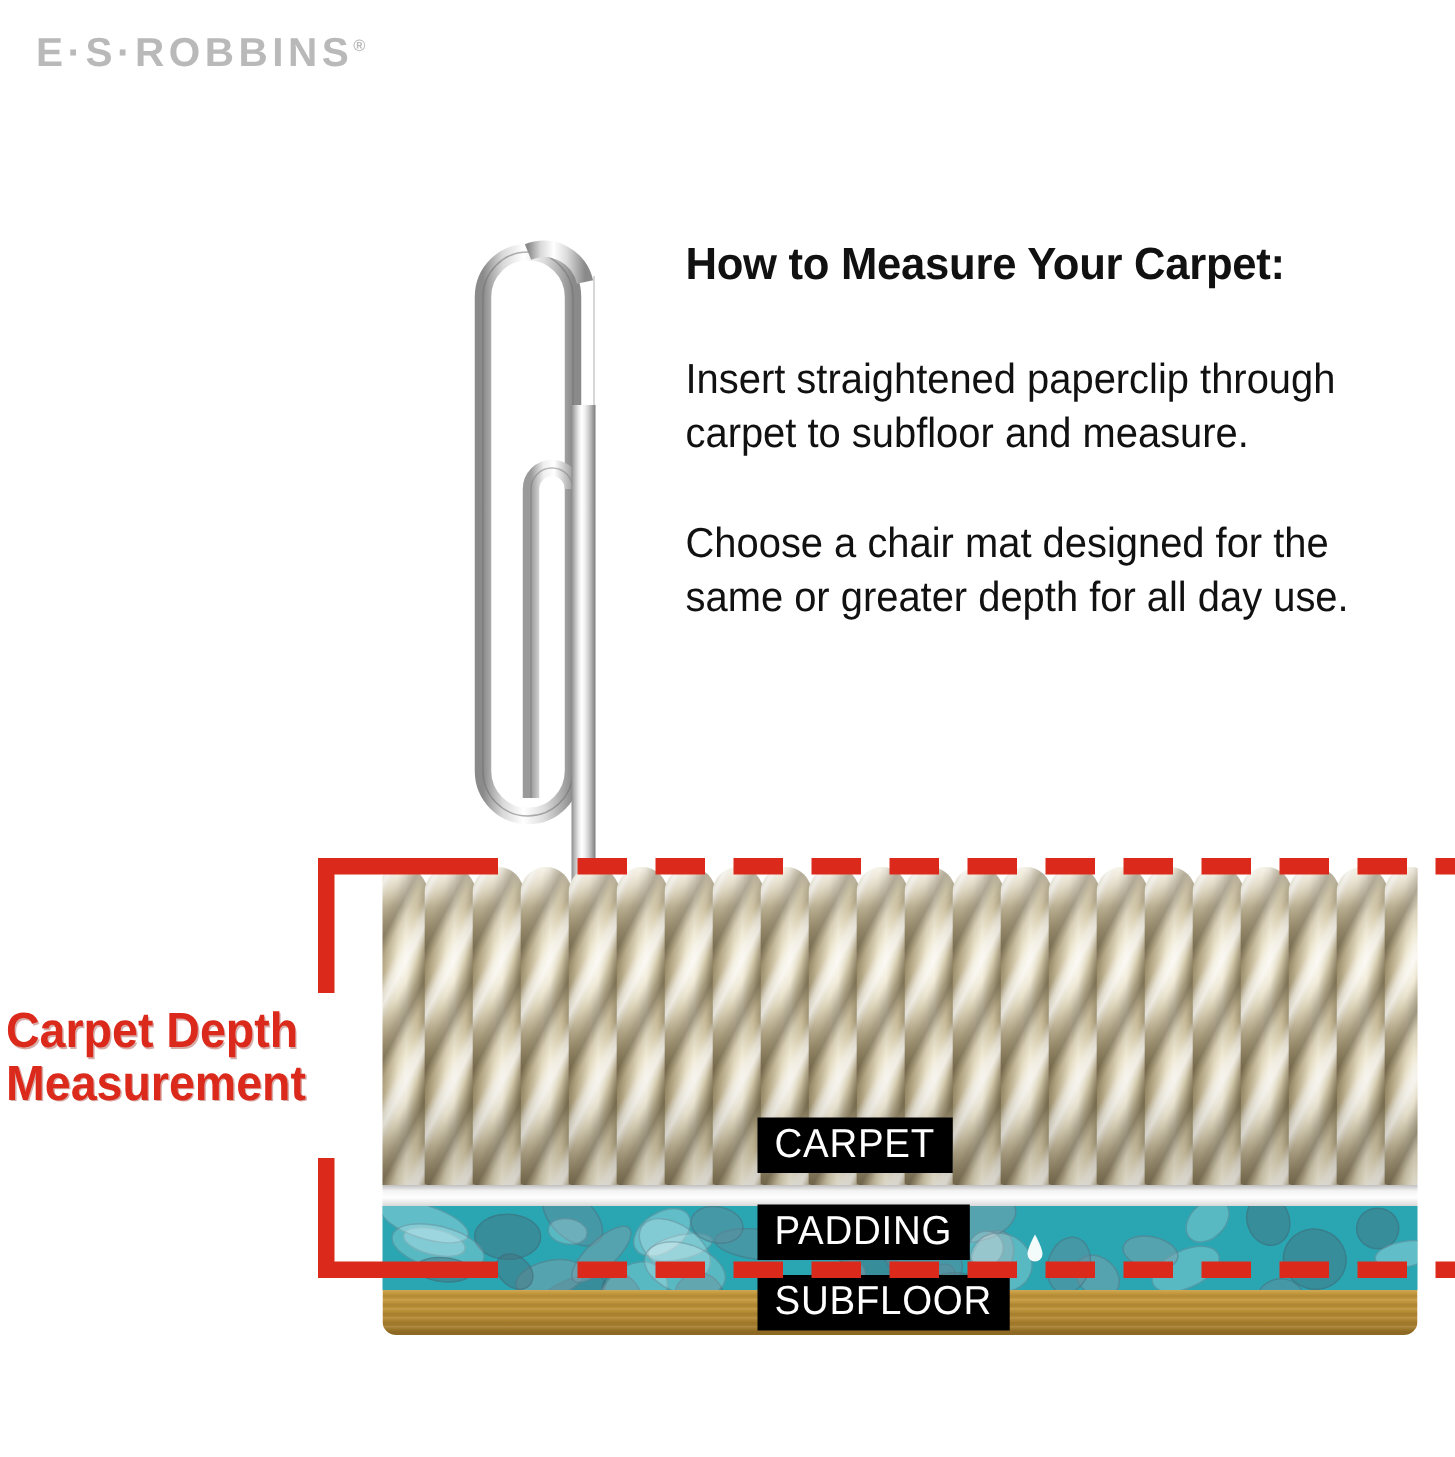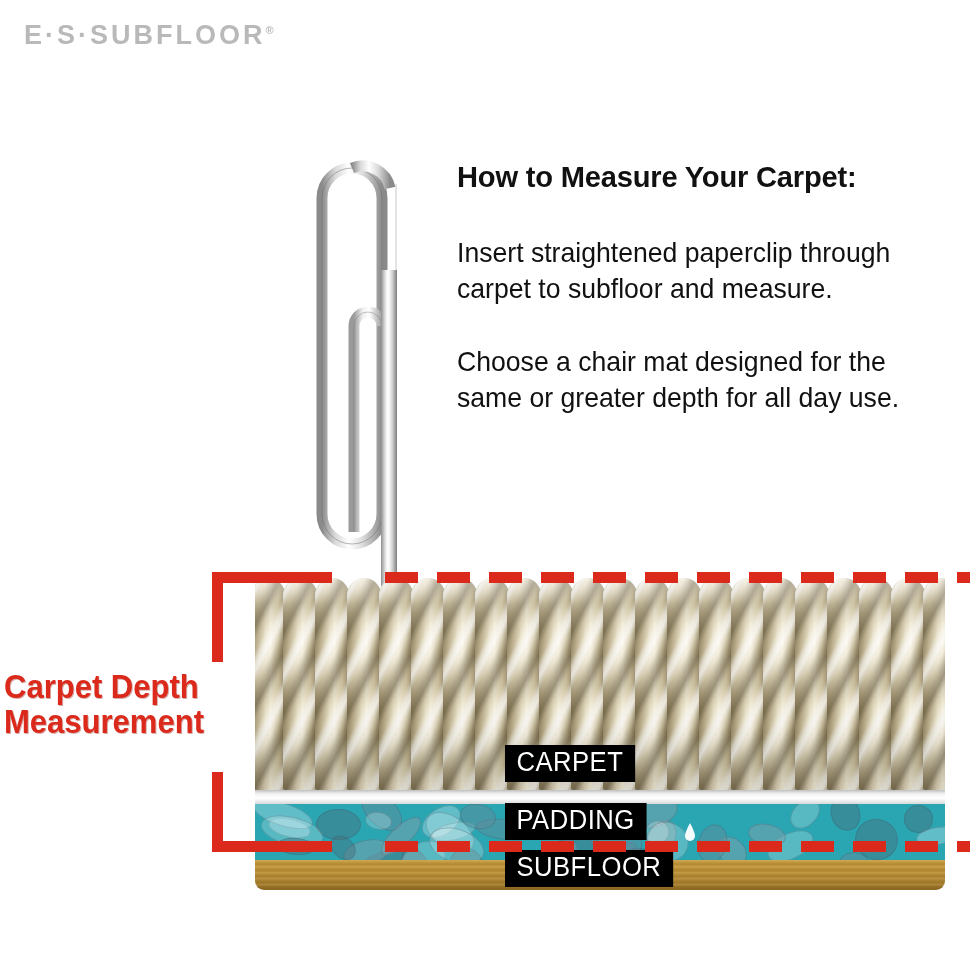--- a/index.html
+++ b/index.html
@@ -120,21 +120,21 @@
     text-align:left;
     transform:scaleX(0.94);transform-origin:left top;
     text-shadow:1px 1px 0 rgba(140,20,12,0.35);
     white-space:nowrap;
   }
 </style>
 </head>
 <body>
 
 <div id="logo">
-  <span class="logo-text"><span>E·S·SUBFLOOR</span><span class="reg">®</span></span>
+  <span class="logo-text"><span>E·S·ROBBINS</span><span class="reg">®</span></span>
 </div>
 
 <div id="text-panel">
   <div id="heading">How to Measure Your Carpet:</div>
   <div class="para" id="para1">Insert straightened paperclip through carpet to subfloor and measure.</div>
   <div class="para" id="para2">Choose a chair mat designed for the same or greater depth for all day use.</div>
 </div>
 
 <div id="paperclip">
   <svg width="110" height="420" viewBox="0 0 110 420">

